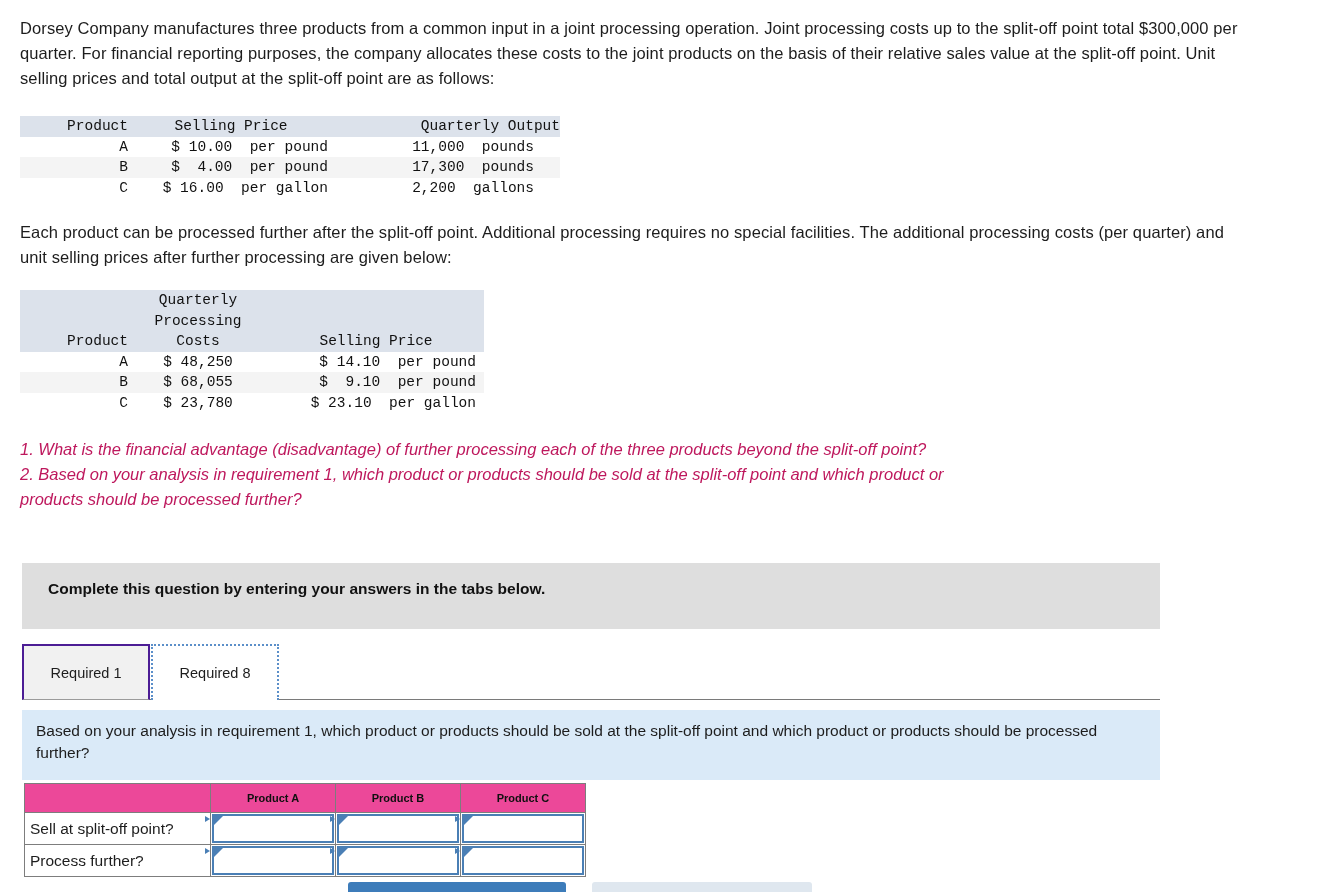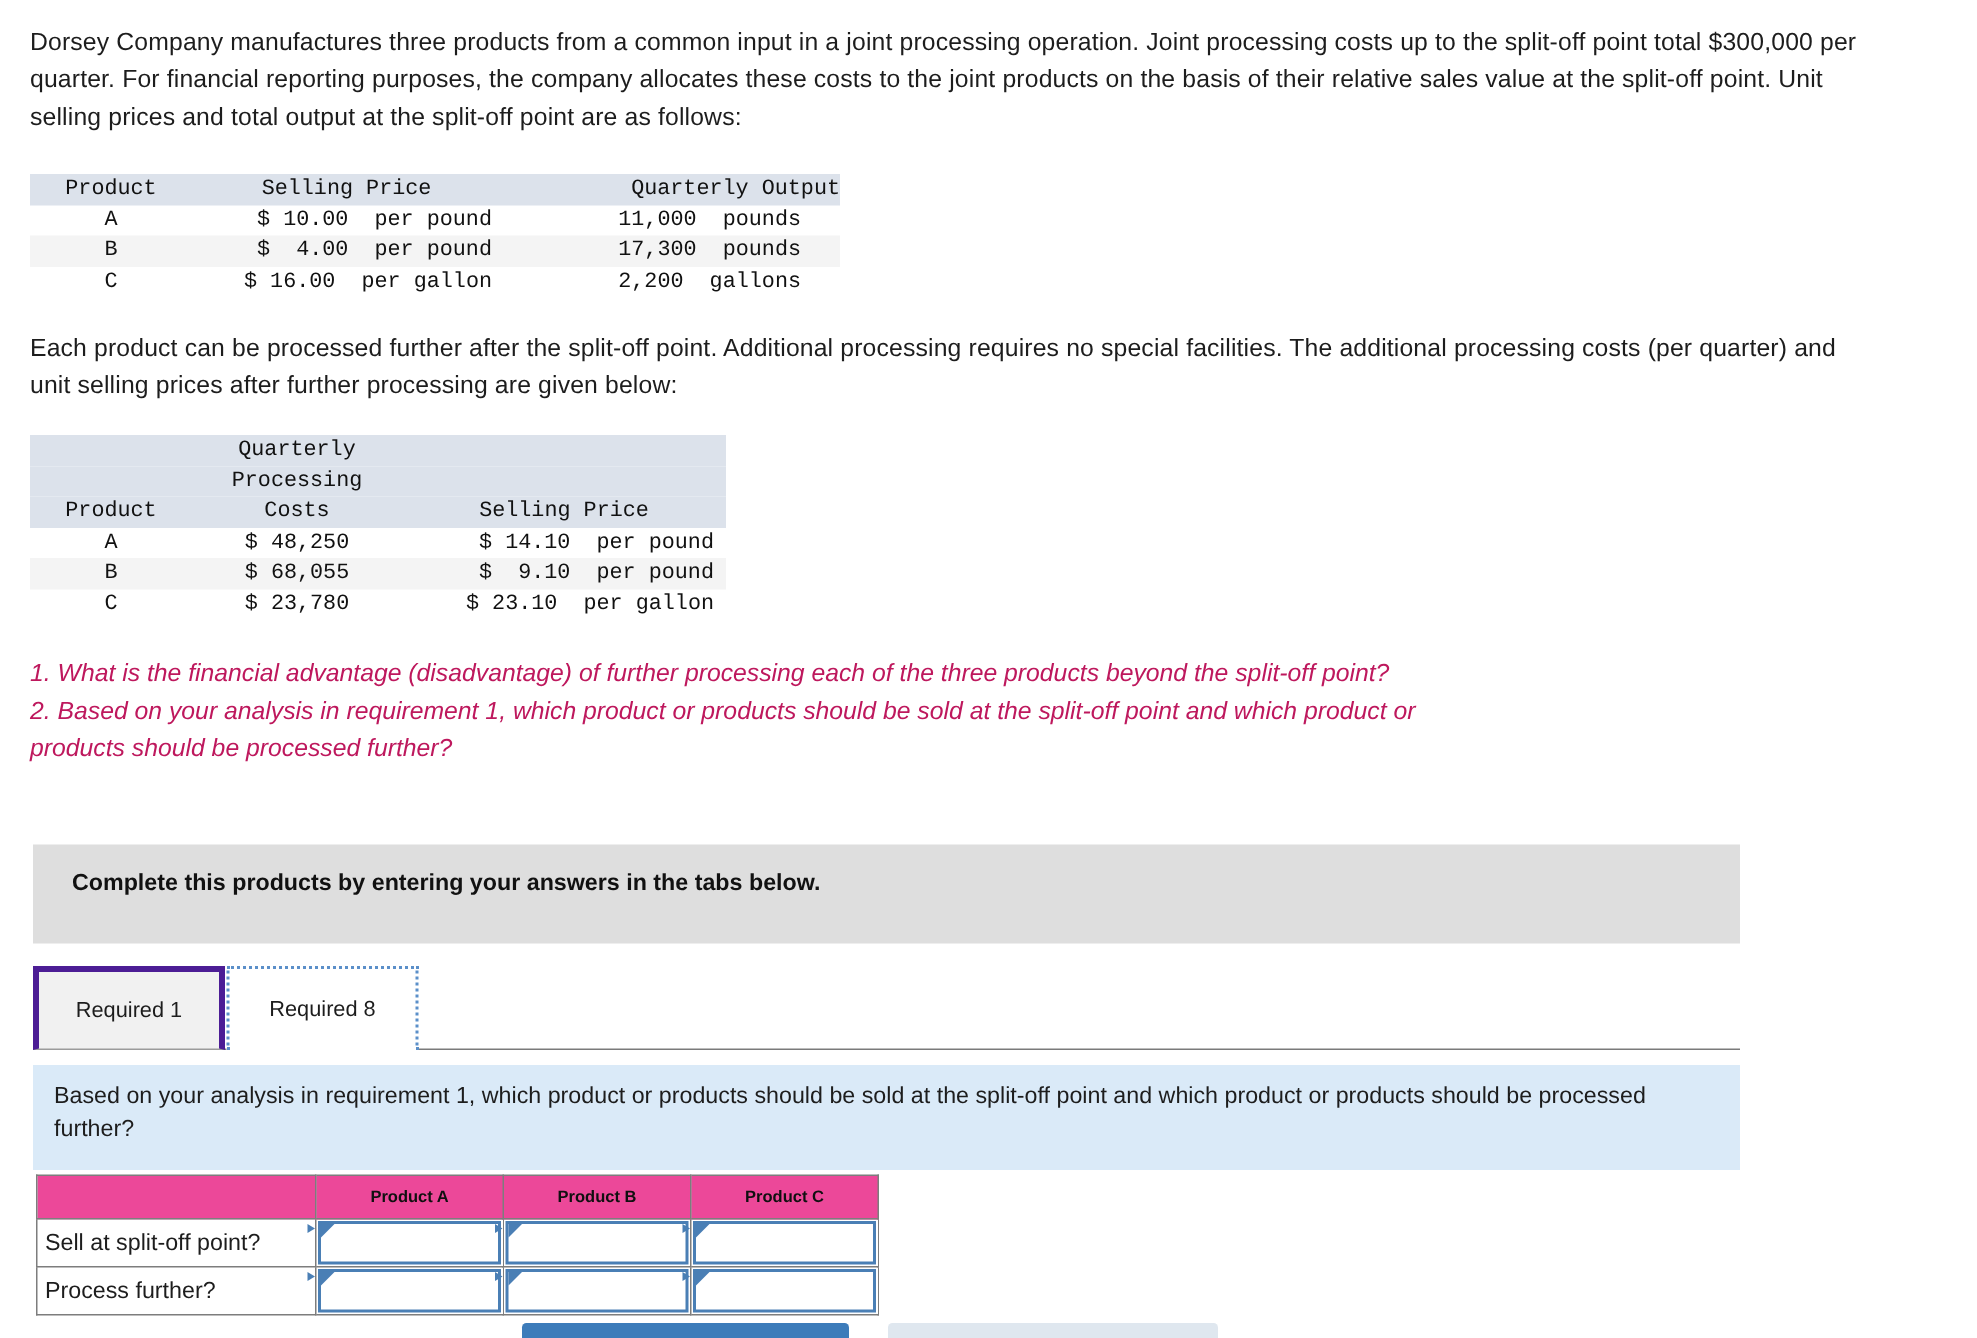--- a/index.html
+++ b/index.html
@@ -34,21 +34,21 @@
     font-family: "Liberation Mono", "DejaVu Sans Mono", monospace;
     font-size: 14.5px;
     line-height: 20.5px;
     border-collapse: collapse;
     white-space: pre;
     color: #111;
   }
   .mono-table td { padding: 0; }
   .mono-table .thead-row td { background: #dce2eb; }
   .mono-table .alt-row td { background: #f4f4f4; }
-  .mono-table .c-prod  { width: 108px; text-align: center; margin-left: 48px; }
+  .mono-table .c-prod  { width: 108px; text-align: right; margin-left: 48px; }
 
   #table-split-off { left: 20px; top: 116px; }
   #table-split-off .c-price { width: 200px; text-align: right; padding-right: 6px;}
   #table-split-off .c-out   { width: 200px; text-align: right; padding-right: 26px;}
   #table-split-off .h-price { width: 200px; text-align: center; padding-right: 0;}
   #table-split-off .h-out   { width: 200px; text-align: right; padding-right: 0;}
 
   #table-further { left: 20px; top: 290px; }
   #table-further .c-cost  { width: 140px; text-align: center; }
   #table-further .c-sell  { width: 208px; text-align: right; padding-right: 8px;}
@@ -102,21 +102,21 @@
     color: #1d1d1d;
     display: flex;
     align-items: center;
     justify-content: center;
     background: #ffffff;
   }
   #tab-required-1 {
     left: 0;
     width: 128px;
     background: #f1f1f1;
-    border: 4px solid #4c1d95;
+    border: 2px solid #4c1d95;
     border-bottom: 1px solid #9b9b9b;
   }
   #tab-required-2 {
     left: 129px;
     width: 128px;
     background: #ffffff;
     border: 2px dotted #5b8fc9;
     border-bottom: none;
     z-index: 3;
   }
@@ -291,21 +291,21 @@
   </tbody>
 </table>
 
 <div id="required-block">
   <div class="req-line">1. What is the financial advantage (disadvantage) of further processing each of the three products beyond the split-off point?</div>
   <div class="req-line">2. Based on your analysis in requirement 1, which product or products should be sold at the split-off point and which product or</div>
   <div class="req-line">products should be processed further?</div>
 </div>
 
 <div id="instruction-banner">
-  <div id="instruction-banner-text">Complete this products by entering your answers in the tabs below.</div>
+  <div id="instruction-banner-text">Complete this question by entering your answers in the tabs below.</div>
 </div>
 
 <div id="tab-strip">
   <div class="tab-underline"></div>
   <div class="tab" id="tab-required-1">
     <span>Required 1</span>
   </div>
   <div class="tab" id="tab-required-2">
     <span>Required 8</span>
   </div>

